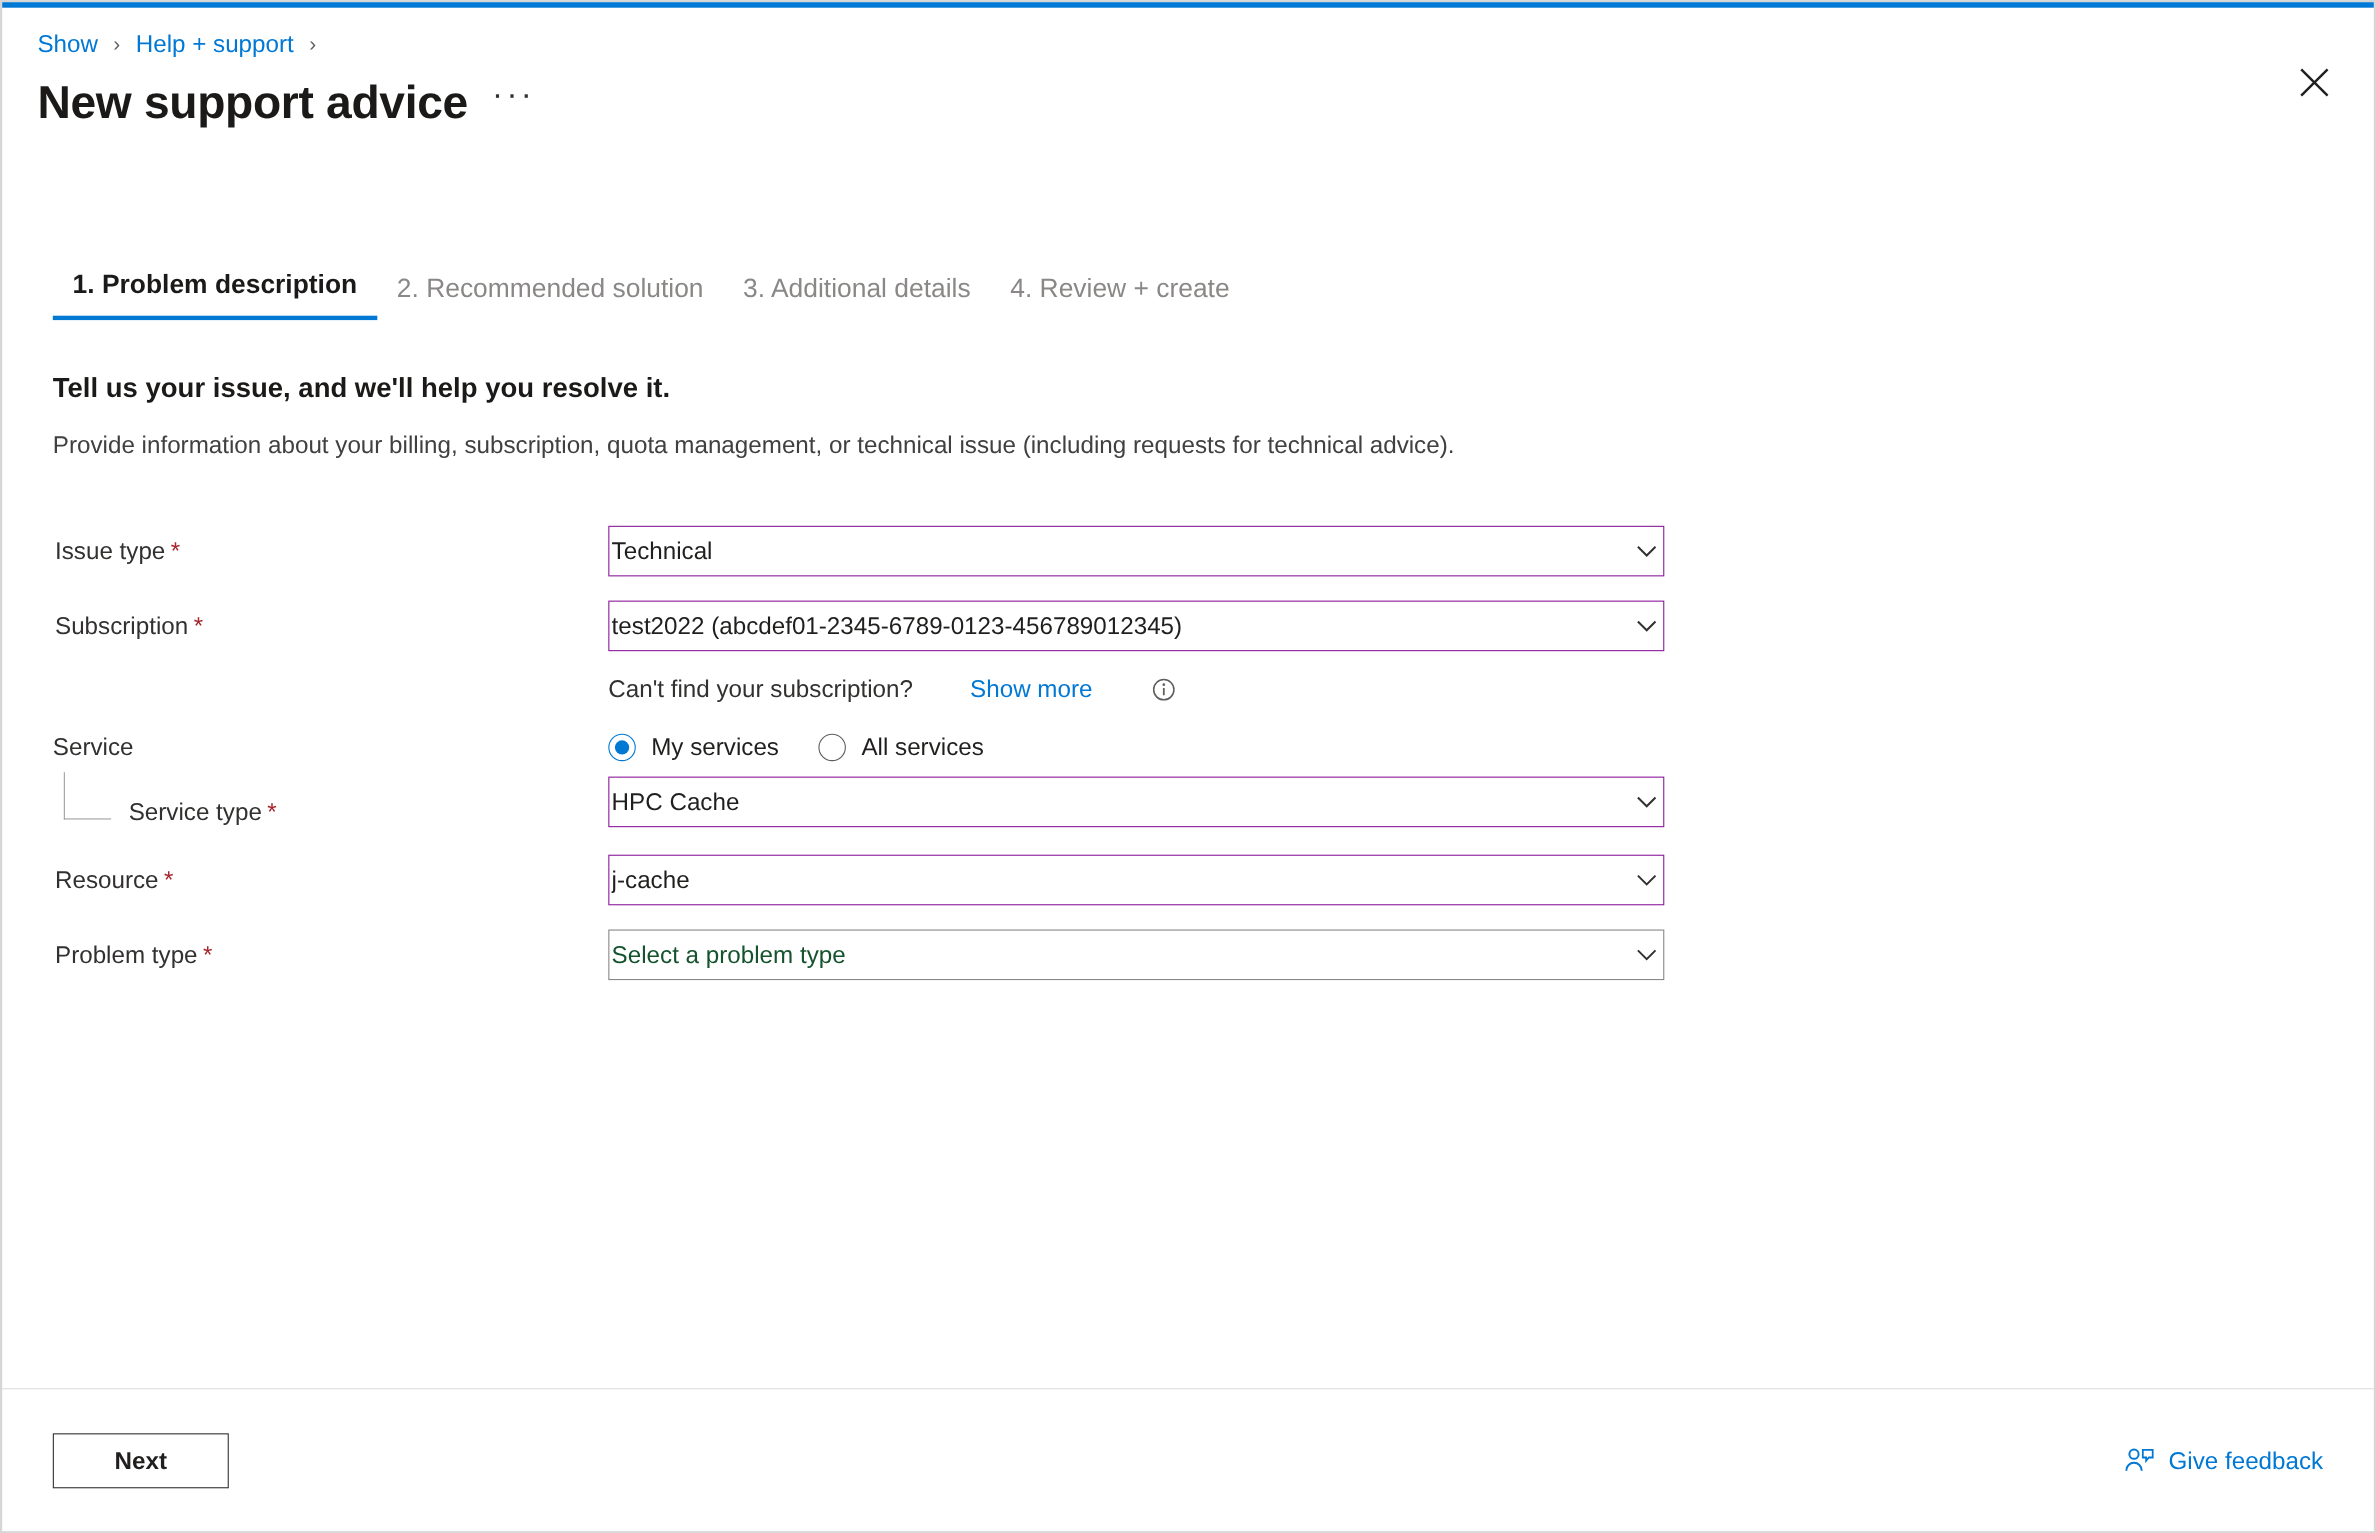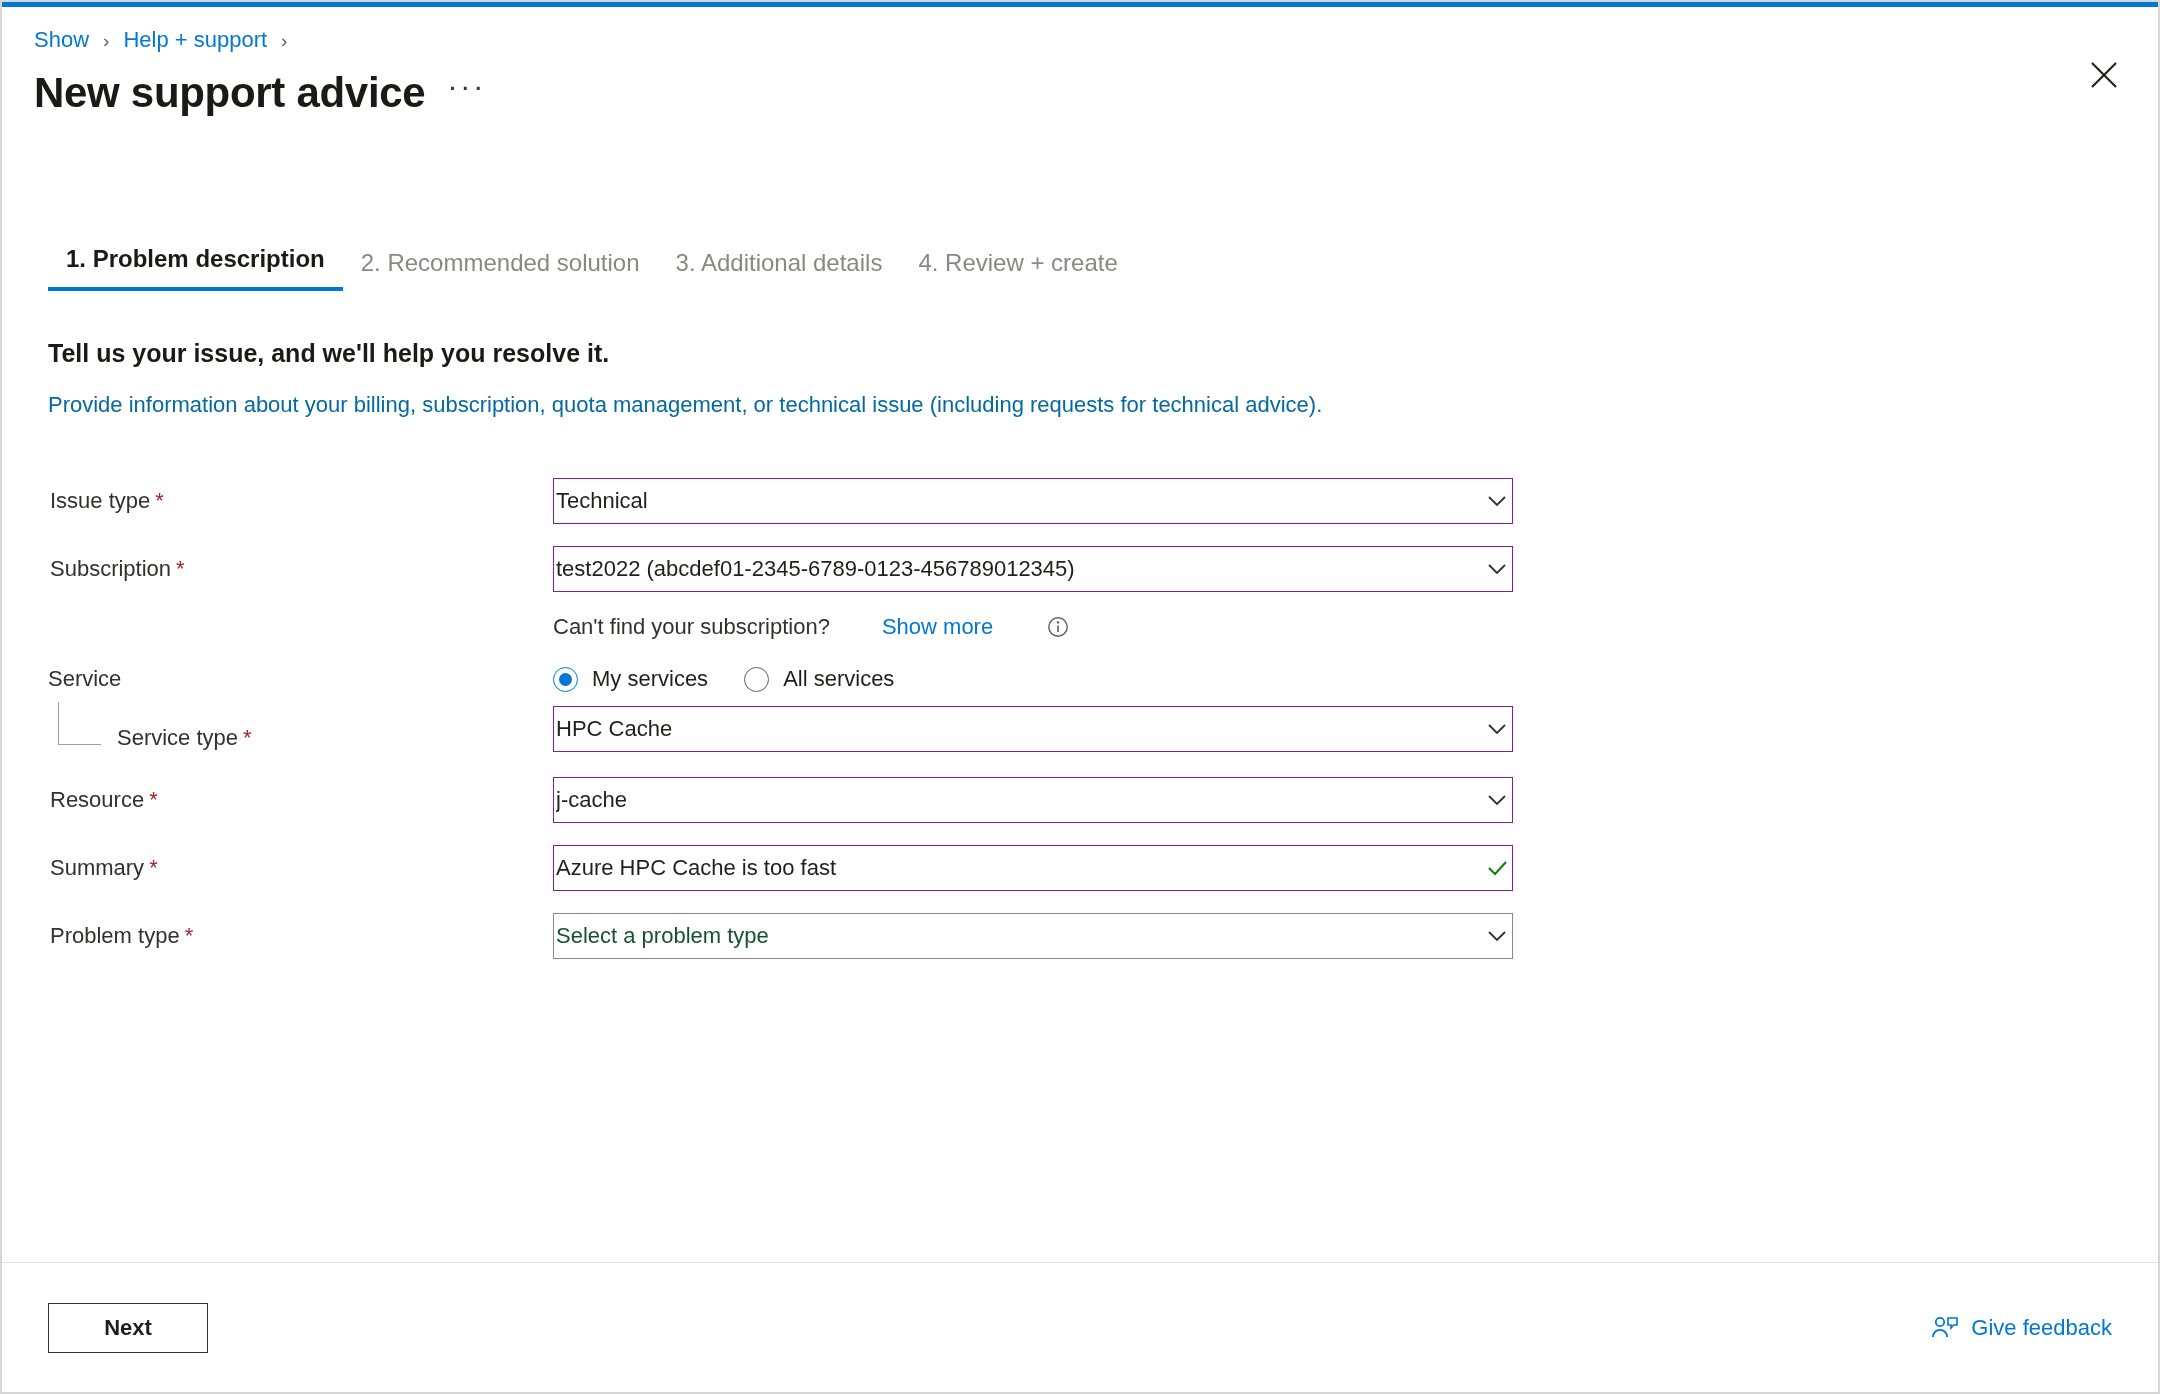--- a/index.html
+++ b/index.html
@@ -106,21 +106,21 @@
     position: relative;
   }
   .heading {
     font-size: 25px;
     font-weight: bold;
     color: #1b1a19;
     margin-top: 48px;
   }
   .subtext {
     font-size: 22px;
-    color: #0369a1;
+    color: #404040;
     margin-top: 22px;
     max-width: 1450px;
     line-height: 1.38;
   }
   .form {
     margin-top: 58px;
   }
   .row {
     display: flex;
     align-items: center;
@@ -418,35 +418,20 @@
             <span class="value">j-cache</span>
             <span class="chev">
               <svg viewBox="0 0 26 26" width="26" height="26">
                   <polyline points="5,9 13,17 21,9" fill="none" stroke="#323130" stroke-width="1.8"></polyline>
                 </svg>
             </span>
           </div>
         </div>
       </div>
 
-      <div class="row">
-        <div class="label">
-          <span>Summary</span><span class="req">*</span>
-        </div>
-        <div class="field">
-          <div class="select-box">
-            <span class="value">Azure HPC Cache is too fast</span>
-            <span class="check">
-              <svg viewBox="0 0 26 26" width="26" height="26">
-                  <polyline points="5,13 11,19 22,7" fill="none" stroke="#107c10" stroke-width="2"></polyline>
-                </svg>
-            </span>
-          </div>
-        </div>
-      </div>
 
       <div class="row" style="margin-top:14px;">
         <div class="label">
           <span>Problem type</span><span class="req">*</span>
         </div>
         <div class="field">
           <div class="select-box plain">
             <span class="value placeholder">Select a problem type</span>
             <span class="chev">
               <svg viewBox="0 0 26 26" width="26" height="26">

